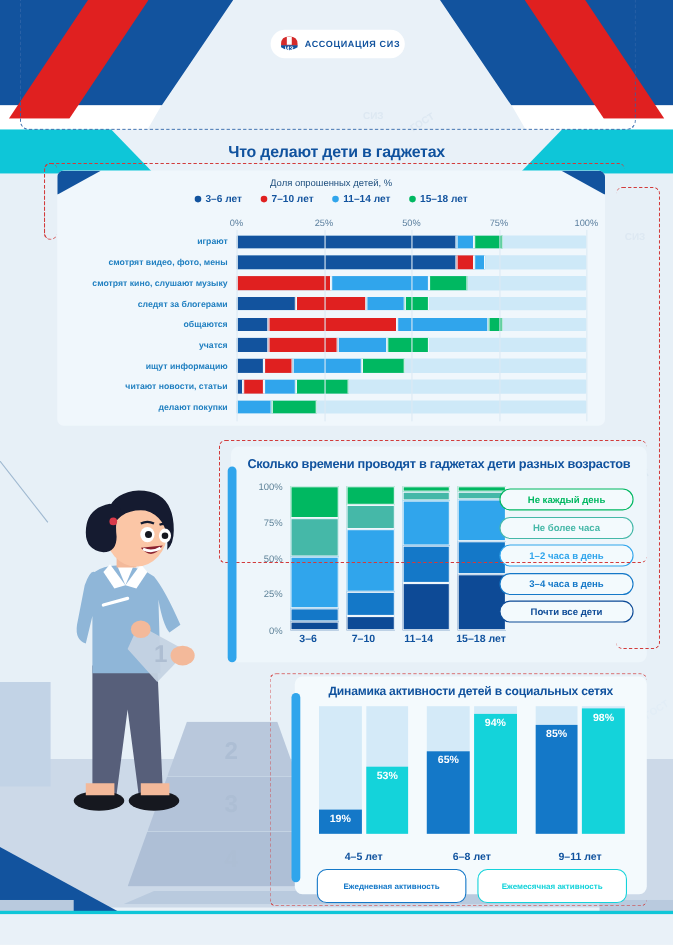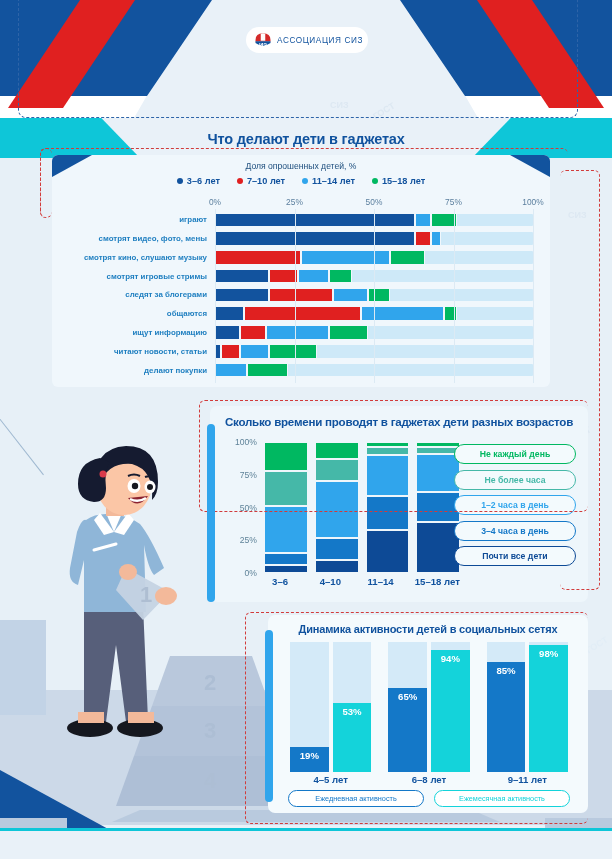--- a/index.html
+++ b/index.html
@@ -54,21 +54,21 @@
     background: #0ec6d8;
     clip-path: polygon(532px 0, 612px 0, 612px 62px, 472px 62px);
   }
   .logo-pill {
     position: absolute; left: 246px; top: 27px; width: 122px; height: 26px;
     background: #ffffff; border-radius: 13px; z-index: 5;
     display: flex; align-items: center; padding: 0 8px; gap: 5px;
   }
   .logo-mark { width: 18px; height: 18px; position: relative; flex: 0 0 18px; }
   .logo-text {
-    font-size: 8.2px; font-weight: normal; color: #12539e;
+    font-size: 8.2px; font-weight: bold; color: #12539e;
     letter-spacing: 0.6px; white-space: nowrap;
   }
   .hdr-dash-l {
     position: absolute; left: 18px; top: -10px; width: 560px; height: 128px;
     border: 1.6px dashed #2e64a8; border-top: none; z-index: 4;
     border-radius: 0 0 8px 8px; pointer-events: none;
   }
 
   
   .bg-lightpanel {
@@ -219,21 +219,21 @@
   }
   .c3-title {
     position: absolute; left: 0; top: 8px; width: 320px; text-align: center;
     font-size: 11px; font-weight: bold; color: #10529e; letter-spacing: -0.2px;
   }
   .c3-plot {
     position: absolute; left: 22px; top: 27px; width: 278px; height: 130px;
   }
   .c3-groups { position: absolute; inset: 0; display: flex; gap: 17px; }
   .c3-group { flex: 1; display: flex; gap: 4px; position: relative; }
-  .c3-barwrap { flex: 1; position: relative; height: 130px; }
+  .c3-barwrap { flex: 1; position: relative; height: 116px; }
   .c3-ghost {
     position: absolute; left: 0; bottom: 0; width: 100%; height: 100%;
     background: #d4eaf8;
   }
   .c3-bar {
     position: absolute; left: 0; bottom: 0; width: 100%;
     display: flex; justify-content: center; align-items: flex-start;
   }
   .c3-val {
     font-size: 9.6px; font-weight: bold; color: #ffffff;
@@ -245,23 +245,23 @@
   }
   .c3-xlab {
     flex: 1; text-align: center; font-size: 9.6px; font-weight: bold; color: #10529e;
     white-space: nowrap;
   }
   .c3-legend {
     position: absolute; left: 20px; top: 175px; width: 282px;
     display: flex; gap: 10px;
   }
   .c3-pill {
-    flex: 1; height: 17px; border-radius: 9px; background: #ffffff;
+    flex: 1; height: 31px; border-radius: 9px; background: #ffffff;
     display: flex; align-items: center; justify-content: center;
-    font-size: 7.3px; font-weight: normal; white-space: nowrap;
+    font-size: 7.3px; font-weight: bold; white-space: nowrap;
   }
 
   
   .ftr-slab {
     position: absolute; left: 0; top: 818px; width: 612px; height: 12px;
     background: #b9cade; z-index: 2;
     clip-path: polygon(0 0, 612px 0, 612px 12px, 545px 12px, 545px 0, 67px 0, 67px 12px, 0 12px);
   }
   .ftr-slab2 {
     position: absolute; left: 0; top: 810px; width: 612px; height: 12px;
@@ -430,44 +430,44 @@
           </div>
           <div class="c1-row">
             <div class="c1-lab">смотрят кино, слушают музыку</div>
             <div class="c1-track">
               <div class="c1-seg" style="left: 0%; width: 27%; background: rgb(224, 32, 32);"></div>
               <div class="c1-seg" style="left: 27%; width: 28%; background: rgb(48, 165, 236);"></div>
               <div class="c1-seg" style="left: 55%; width: 11%; background: rgb(0, 184, 97);"></div>
             </div>
           </div>
           <div class="c1-row">
-            <div class="c1-lab">смотрят игровые стримы</div>
-            <div class="c1-track">
-              <div class="c1-seg" style="left: 0%; width: 17%; background: rgb(18, 83, 158);"></div>
-              <div class="c1-seg" style="left: 17%; width: 9%; background: rgb(224, 32, 32);"></div>
-              <div class="c1-seg" style="left: 26%; width: 10%; background: rgb(48, 165, 236);"></div>
-              <div class="c1-seg" style="left: 36%; width: 7%; background: rgb(0, 184, 97);"></div>
-            </div>
-          </div>
-          <div class="c1-row">
             <div class="c1-lab">следят за блогерами</div>
             <div class="c1-track">
               <div class="c1-seg" style="left: 0%; width: 17%; background: rgb(18, 83, 158);"></div>
               <div class="c1-seg" style="left: 17%; width: 20%; background: rgb(224, 32, 32);"></div>
               <div class="c1-seg" style="left: 37%; width: 11%; background: rgb(48, 165, 236);"></div>
               <div class="c1-seg" style="left: 48%; width: 7%; background: rgb(0, 184, 97);"></div>
             </div>
           </div>
           <div class="c1-row">
             <div class="c1-lab">общаются</div>
             <div class="c1-track">
               <div class="c1-seg" style="left: 0%; width: 9%; background: rgb(18, 83, 158);"></div>
               <div class="c1-seg" style="left: 9%; width: 37%; background: rgb(224, 32, 32);"></div>
               <div class="c1-seg" style="left: 46%; width: 26%; background: rgb(48, 165, 236);"></div>
               <div class="c1-seg" style="left: 72%; width: 4%; background: rgb(0, 184, 97);"></div>
+            </div>
+          </div>
+          <div class="c1-row">
+            <div class="c1-lab">учатся</div>
+            <div class="c1-track">
+              <div class="c1-seg" style="left: 0%; width: 9%; background: rgb(18, 83, 158);"></div>
+              <div class="c1-seg" style="left: 9%; width: 20%; background: rgb(224, 32, 32);"></div>
+              <div class="c1-seg" style="left: 29%; width: 14%; background: rgb(48, 165, 236);"></div>
+              <div class="c1-seg" style="left: 43%; width: 12%; background: rgb(0, 184, 97);"></div>
             </div>
           </div>
           <div class="c1-row">
             <div class="c1-lab">ищут информацию</div>
             <div class="c1-track">
               <div class="c1-seg" style="left: 0%; width: 8%; background: rgb(18, 83, 158);"></div>
               <div class="c1-seg" style="left: 8%; width: 8%; background: rgb(224, 32, 32);"></div>
               <div class="c1-seg" style="left: 16%; width: 20%; background: rgb(48, 165, 236);"></div>
               <div class="c1-seg" style="left: 36%; width: 12%; background: rgb(0, 184, 97);"></div>
             </div>
@@ -533,21 +533,21 @@
           <div class="c2-col">
             <div class="c2-seg" style="top: 0%; height: 4%; background: rgb(0, 184, 97);"></div>
             <div class="c2-seg" style="top: 4%; height: 5%; background: rgb(69, 184, 168);"></div>
             <div class="c2-seg" style="top: 9%; height: 29%; background: rgb(48, 165, 236);"></div>
             <div class="c2-seg" style="top: 38%; height: 23%; background: rgb(20, 120, 200);"></div>
             <div class="c2-seg" style="top: 61%; height: 39%; background: rgb(13, 74, 150);"></div>
           </div>
         </div>
       <div class="c2-xlabels" id="c2-xlabels">
           <div class="c2-xlab">3–6</div>
-          <div class="c2-xlab">4–10</div>
+          <div class="c2-xlab">7–10</div>
           <div class="c2-xlab">11–14</div>
           <div class="c2-xlab">15–18 лет</div>
         </div>
     </div>
     <div class="c2-legend" id="c2-legend">
         <div class="c2-pill" style="border: 1.4px solid rgb(0, 184, 97); color: rgb(0, 184, 97);">Не каждый день</div>
         <div class="c2-pill" style="border: 1.4px solid rgb(69, 184, 168); color: rgb(69, 184, 168);">Не более часа</div>
         <div class="c2-pill" style="border: 1.4px solid rgb(48, 165, 236); color: rgb(48, 165, 236);">1–2 часа в день</div>
         <div class="c2-pill" style="border: 1.4px solid rgb(20, 120, 200); color: rgb(20, 120, 200);">3–4 часа в день</div>
         <div class="c2-pill" style="border: 1.4px solid rgb(13, 74, 150); color: rgb(13, 74, 150);">Почти все дети</div>

